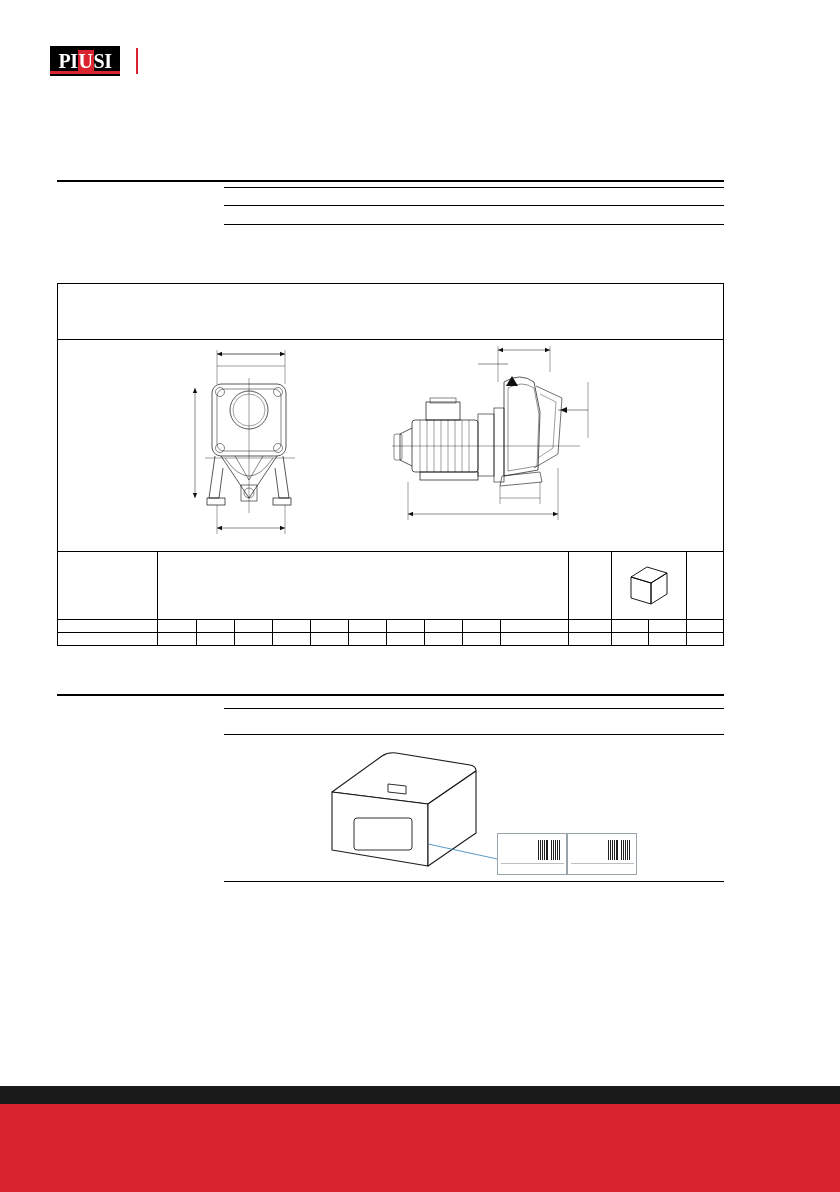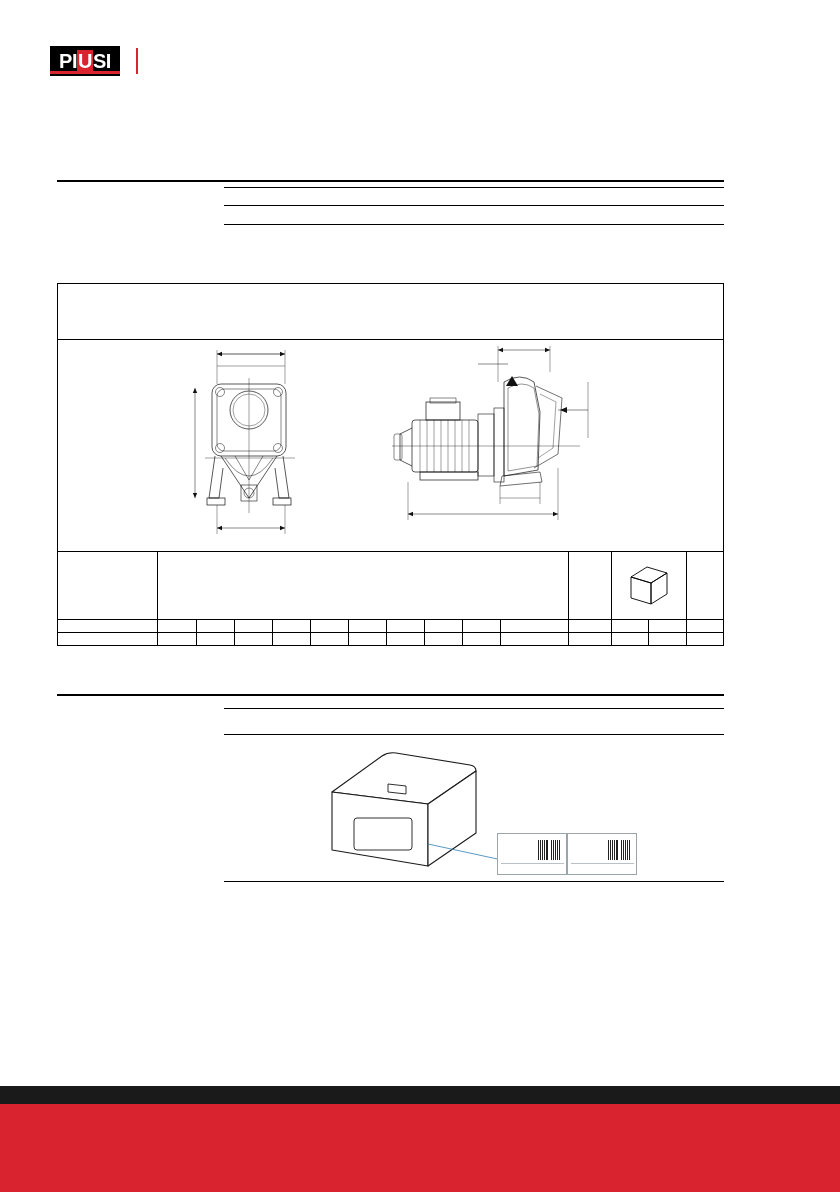--- a/index.html
+++ b/index.html
@@ -27,21 +27,21 @@
   .logo-mark {
     position: relative;
     width: 70px;
     height: 30px;
     background: #000000;
     display: flex;
     align-items: center;
     justify-content: center;
   }
   .logo-text {
-    font-family: Liberation Sans, sans-serif;
+    font-family: Liberation Serif, serif;
     font-weight: bold;
     font-size: 20px;
     letter-spacing: -0.5px;
     line-height: 1;
     color: #ffffff;
     position: relative;
     z-index: 2;
   }
   .logo-text .u {
     color: #ffffff;

